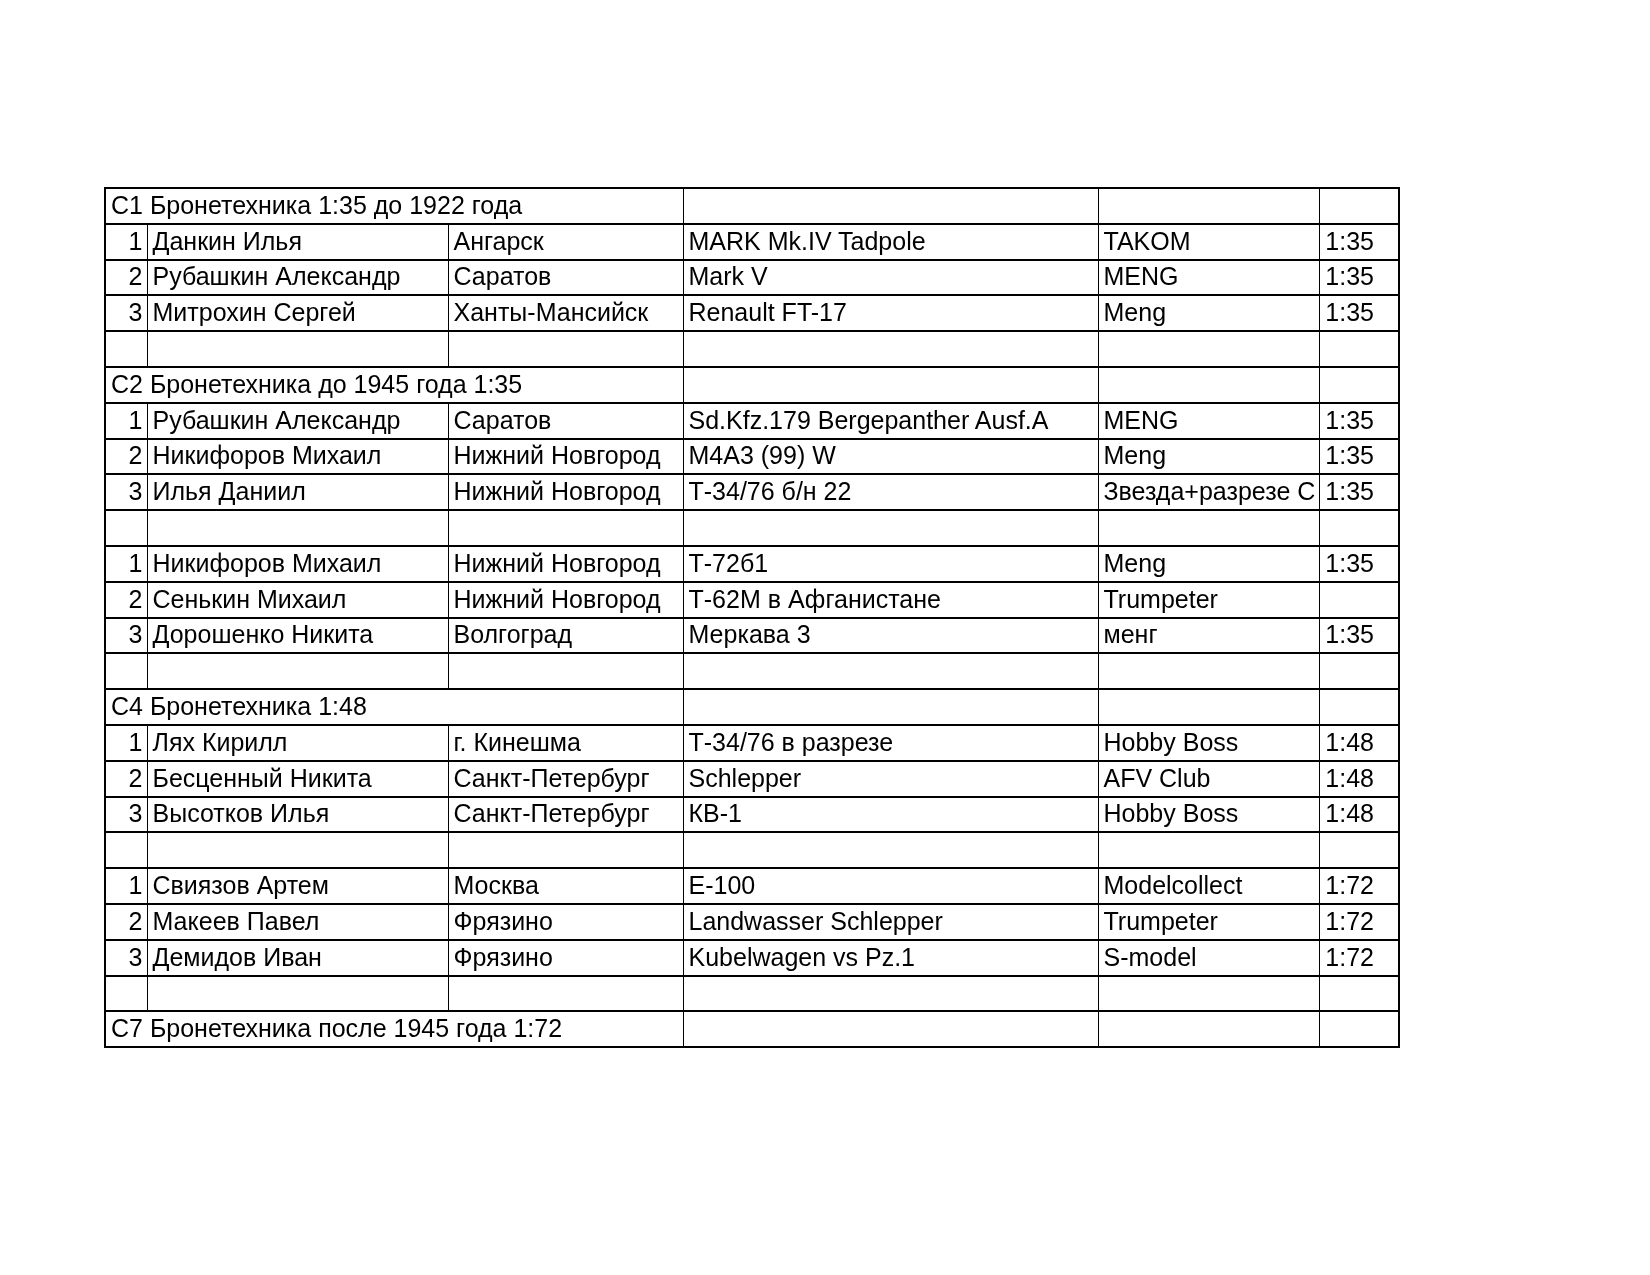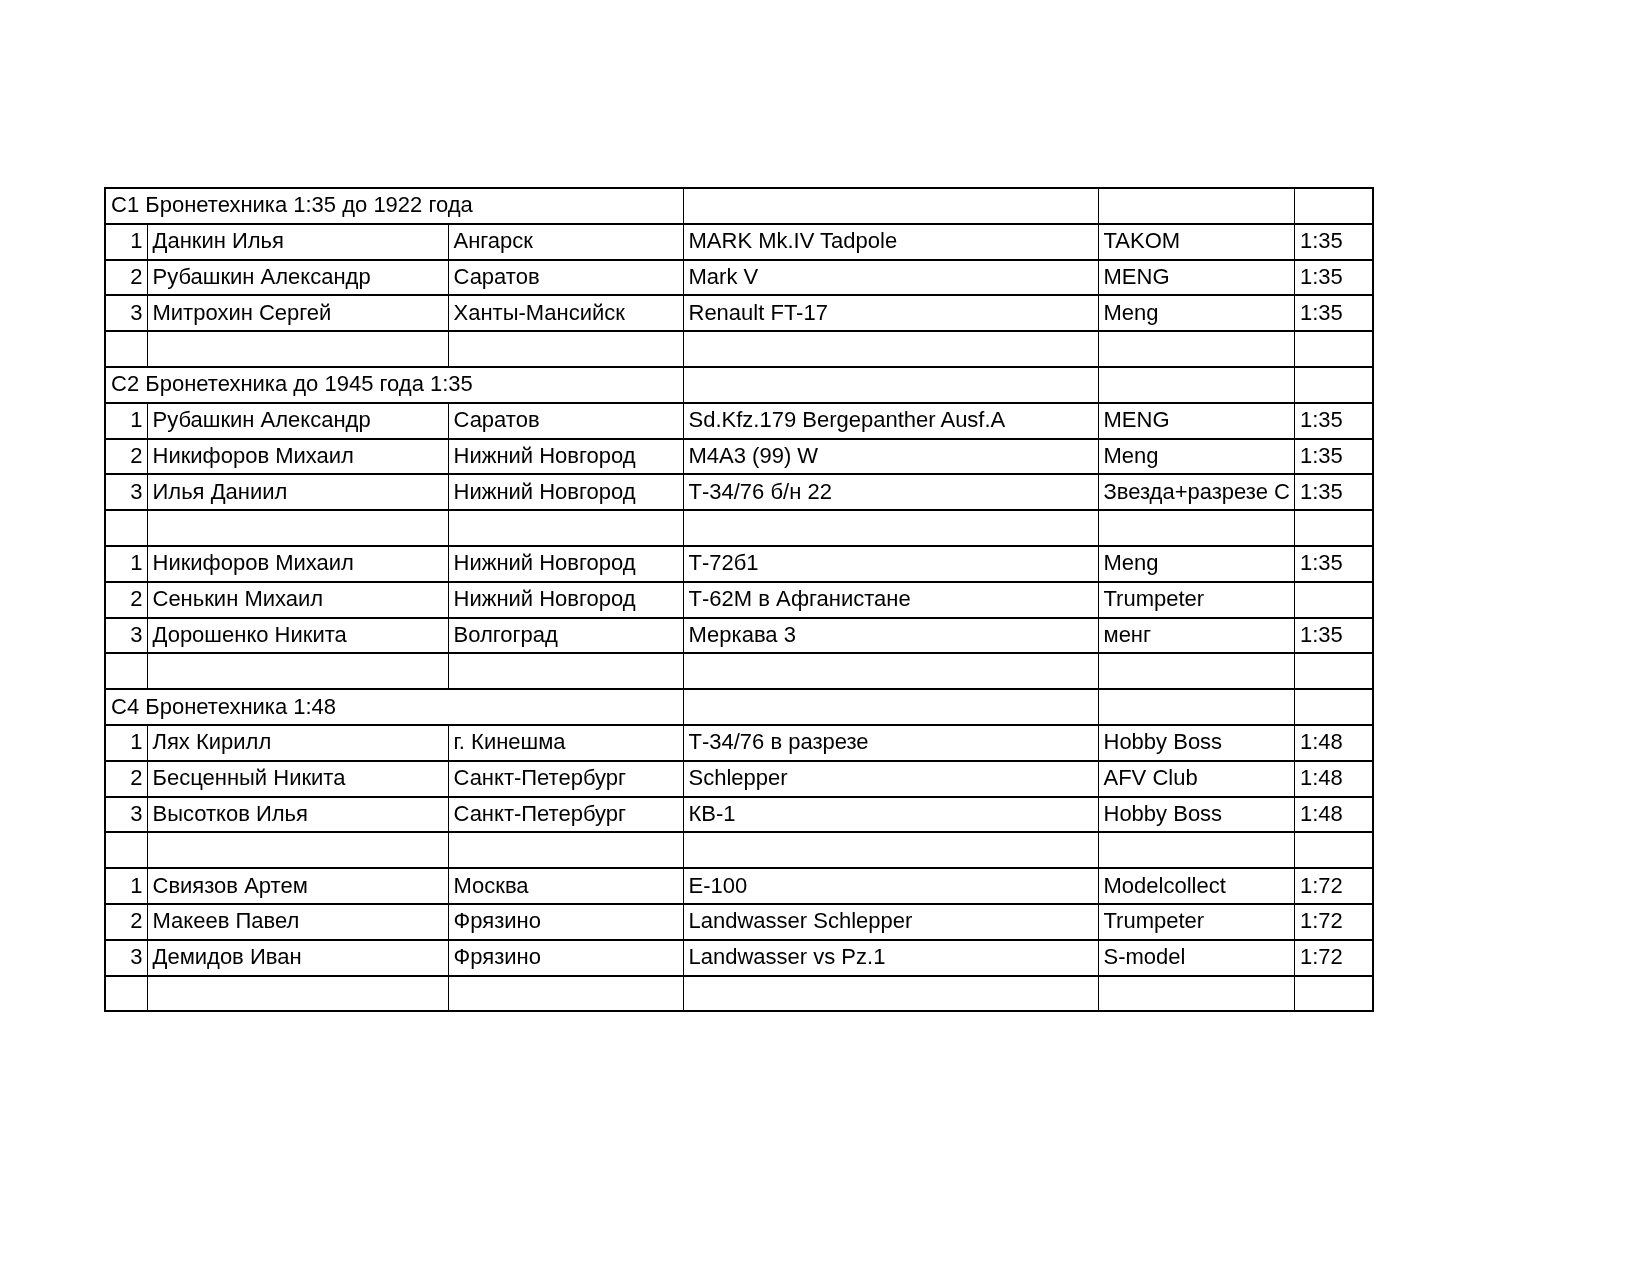--- a/index.html
+++ b/index.html
@@ -9,21 +9,21 @@
     overflow: hidden;
   }
   .sheet {
     position: absolute;
     left: 104px; top: 187px;
   }
   table.results {
     border-collapse: collapse;
     table-layout: fixed;
     font-family: "Liberation Sans", sans-serif;
-    font-size: 22px;
+    font-size: 25px;
     color: #000000;
     border: 2px solid #000000;
   }
   table.results td {
     border: 1px solid #000000;
     border-top-width: 2px;
     border-bottom-width: 2px;
     height: 32.8px;
     padding: 0 4px 1px 5px;
     white-space: nowrap;
@@ -213,27 +213,33 @@
           <td class="c-name">Макеев Павел</td>
           <td class="c-city">Фрязино</td>
           <td class="c-model">Landwasser Schlepper</td>
           <td class="c-brand">Trumpeter</td>
           <td class="c-scale">1:72</td>
         </tr>
         <tr>
           <td class="c-rank">3</td>
           <td class="c-name">Демидов Иван</td>
           <td class="c-city">Фрязино</td>
-          <td class="c-model">Landwasser vs Pz.1</td>
+          <td class="c-model">Kubelwagen vs Pz.1</td>
           <td class="c-brand">S-model</td>
           <td class="c-scale">1:72</td>
         </tr>
         <tr>
           <td class="c-rank"></td>
           <td class="c-name"></td>
           <td class="c-city"></td>
+          <td class="c-model"></td>
+          <td class="c-brand"></td>
+          <td class="c-scale"></td>
+        </tr>
+        <tr>
+          <td class="section-title" colspan="3">С7 Бронетехника после 1945 года 1:72</td>
           <td class="c-model"></td>
           <td class="c-brand"></td>
           <td class="c-scale"></td>
         </tr>
       </tbody>
   </table>
 </div>
 
 </body></html>

